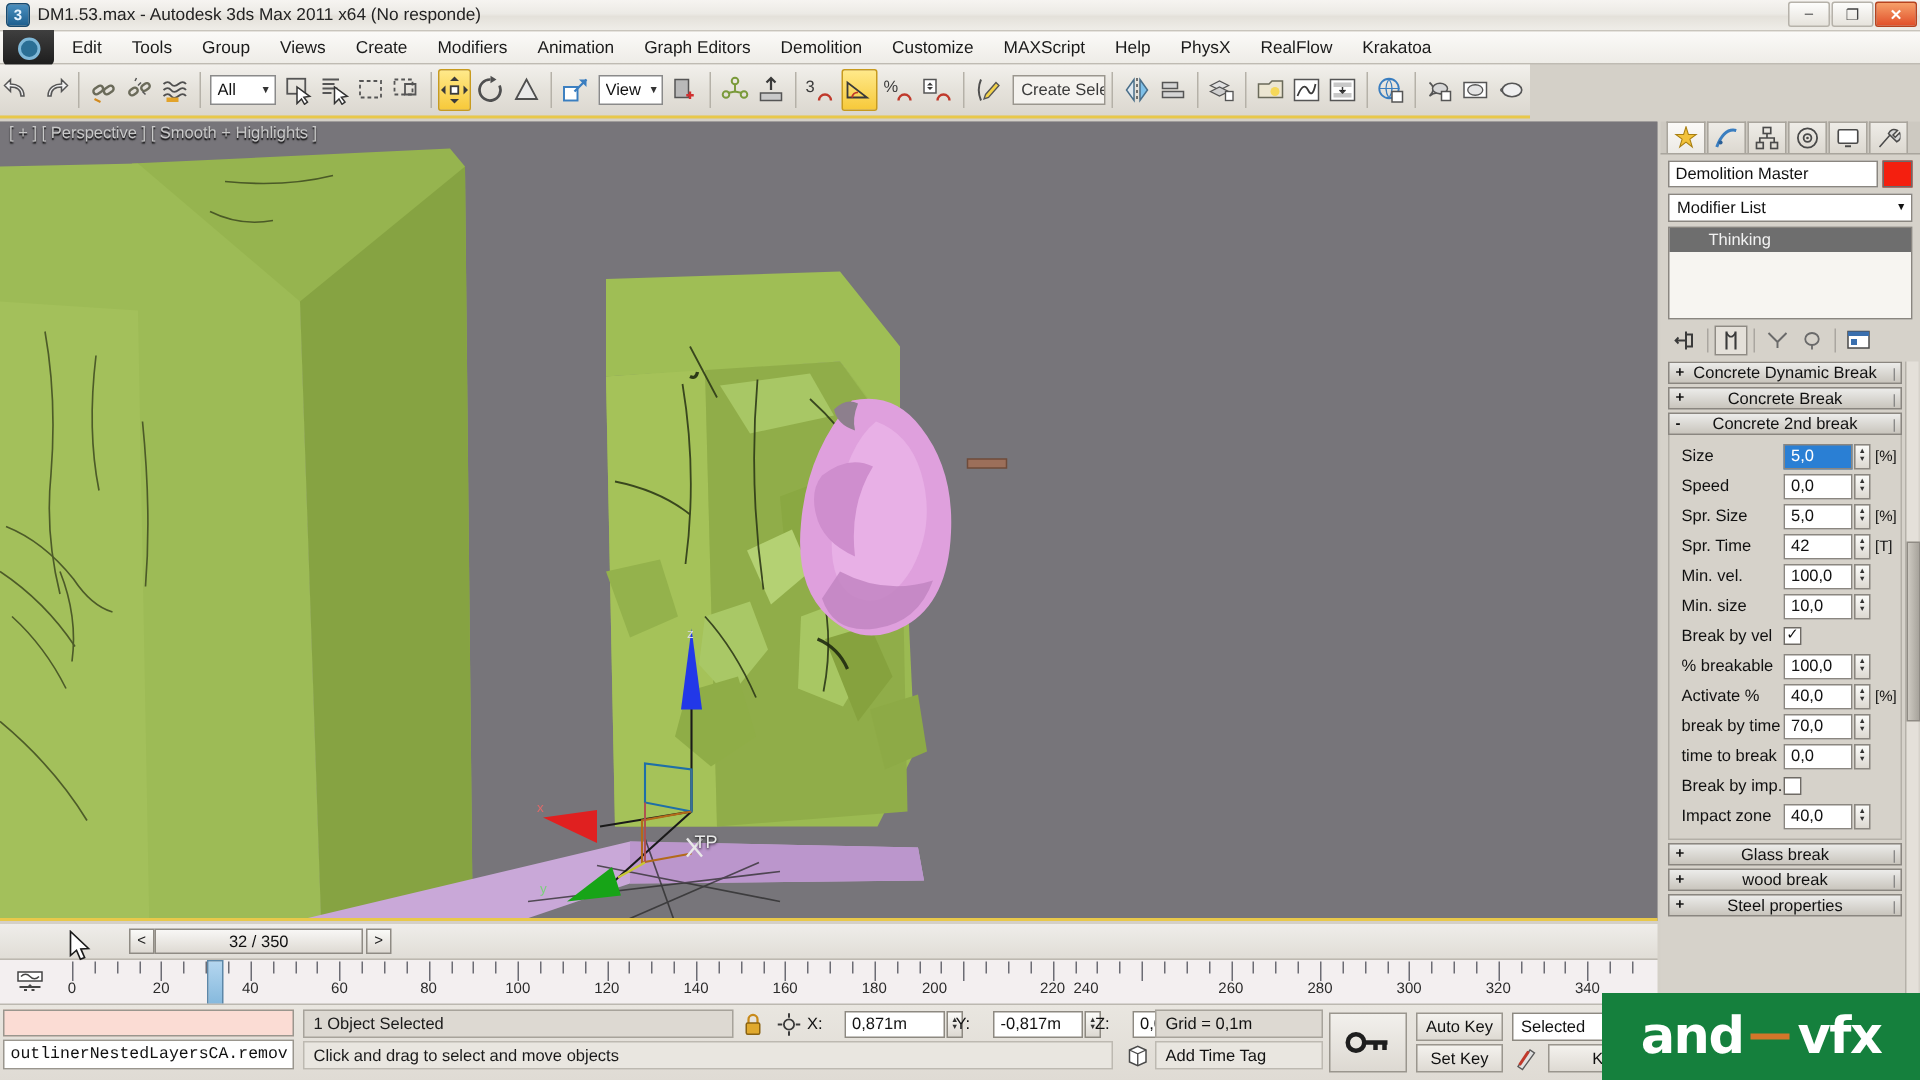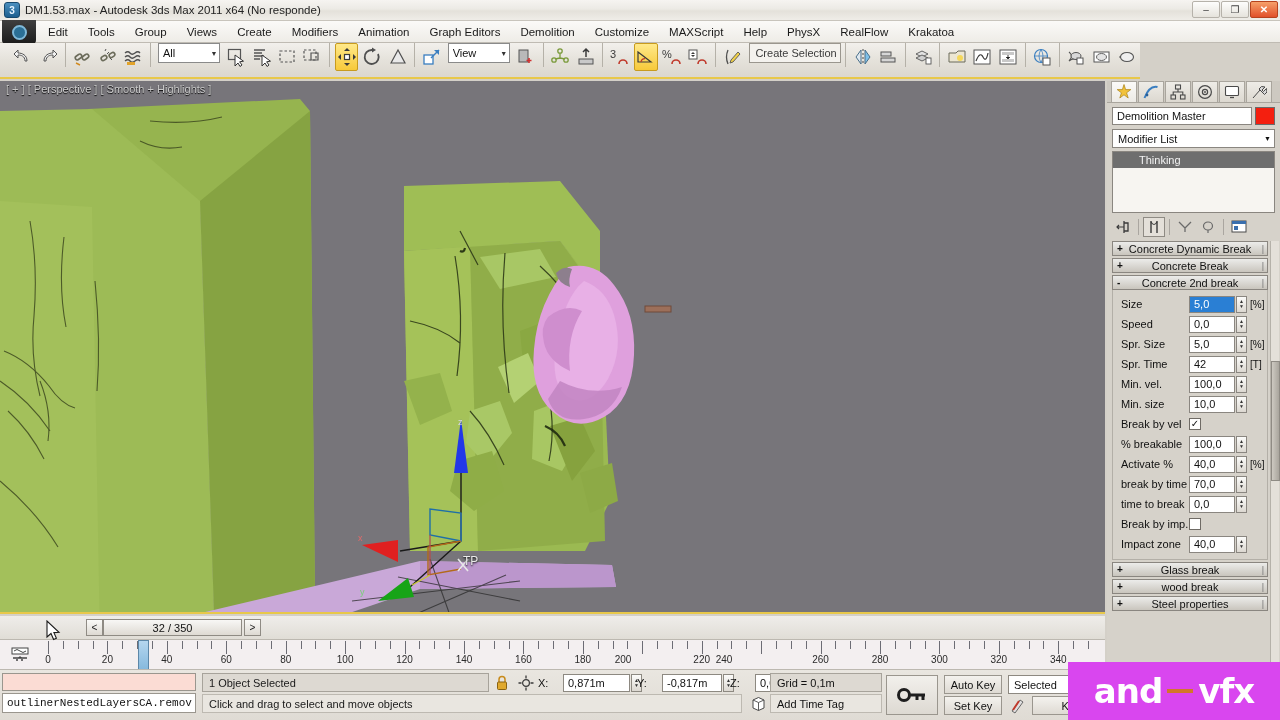--- a/index.html
+++ b/index.html
@@ -56,24 +56,24 @@
     border-radius: 0 0 4px 4px;
     display: flex; align-items: center; justify-content: center;
   }
   .maxlogo .ring {
     width: 15px; height: 15px; border-radius: 50%;
     border: 2px solid #7fb8d8; background: #2b6f95;
   }
 
   
   .toolbar {
-    position: absolute; left: 0; top: 43px; width: 1140px; height: 36px;
+    position: absolute; left: 0; top: 43px; width: 1020px; height: 36px;
     background: linear-gradient(to bottom, #f2f0ec 0%, #e5e2db 50%, #dbd7cf 100%);
     border-bottom: 2px solid #e8c84a;
-    display: flex; padding-left: 10px;
+    display: flex; align-items: center; padding-left: 0;
   }
   .tb {
     width: 28px; height: 28px; margin: 0 1px;
     display: flex; align-items: center; justify-content: center;
     border: 1px solid transparent; border-radius: 2px;
     color: #4a4a4a;
   }
   .tb.active {
     background: linear-gradient(to bottom, #ffe98a, #f7c93a);
     border-color: #c89b1e;
@@ -333,21 +333,21 @@
   }
   .cp-thumb {
     position: absolute; left: 0; top: 120px; width: 9px; height: 120px;
     background: linear-gradient(to right,#cdc9c1,#a9a59d);
     border: 1px solid #8f8b84;
   }
 
   
   .watermark {
     position: absolute; left: 1068px; top: 662px; width: 212px; height: 58px;
-    background: #d946ef; z-index: 60;
+    background: #15803d; z-index: 60;
     display: flex; align-items: center; justify-content: center;
   }
   .wm-text {
     color: #fff; font-size: 34px; font-weight: bold;
     letter-spacing: -1px; font-family: "DejaVu Sans", sans-serif;
   }
   .wm-bar { width: 26px; height: 4px; background: #d2762a; margin: 0 5px; }
 </style>
 </head>
 <body>

